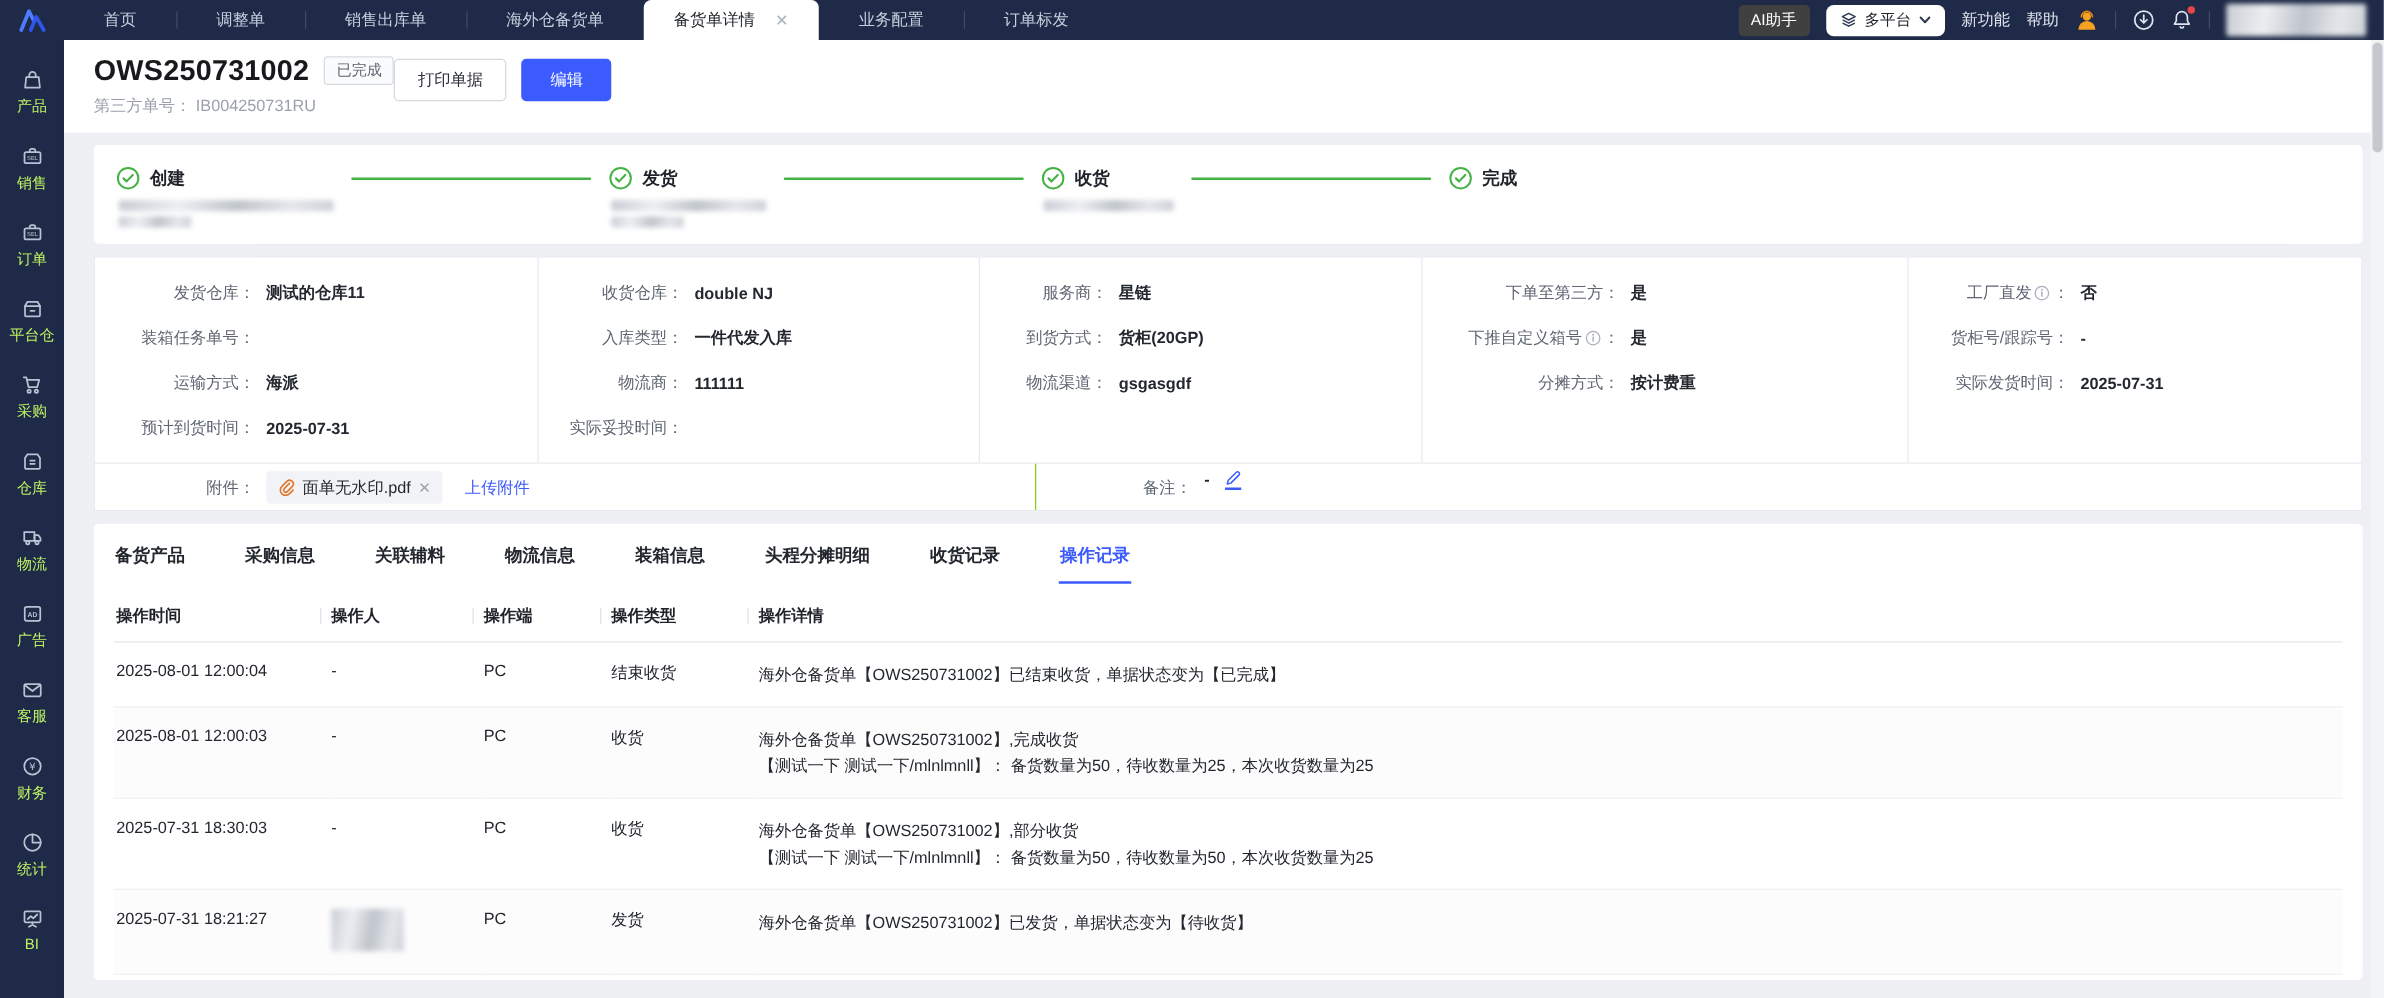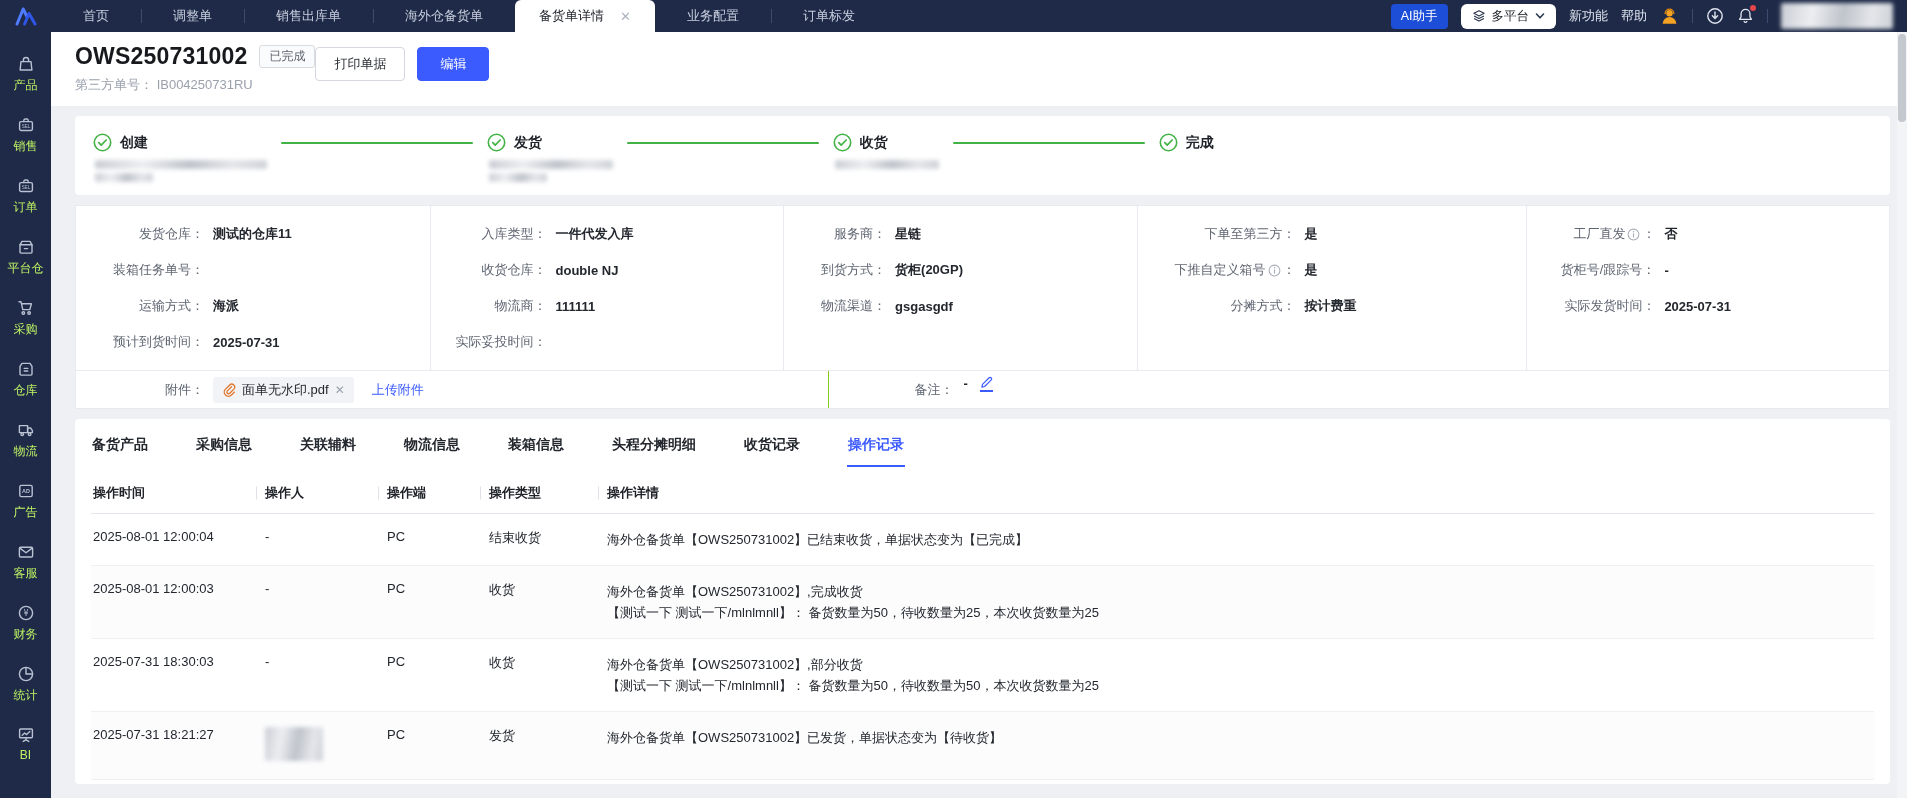--- a/index.html
+++ b/index.html
@@ -9,21 +9,21 @@
   
   .topbar { position:fixed; top:0; left:0; right:0; height:32px; background:#1e2a47; display:flex; align-items:stretch; color:#c7cede; z-index:30; }
   .logo { width:51px; display:flex; align-items:center; justify-content:center; cursor:pointer; flex:0 0 auto; }
   .tabs { display:flex; align-items:stretch; }
   .tab { display:flex; align-items:center; padding:0 32px; position:relative; cursor:pointer; font-size:13px; white-space:nowrap; }
   .tab:not(.active):not(:first-child)::before { content:''; position:absolute; left:0; top:9px; width:1px; height:14px; background:#3d4a6d; }
   .tab.active { background:#fff; color:#23272e; border-radius:6px 6px 0 0; font-weight:500; padding:0 24px; }
   .tab.active + .tab::before { display:none; }
   .tab .close { margin-left:16px; color:#adb3bf; font-size:13px; line-height:1; }
   .top-right { margin-left:auto; display:flex; align-items:center; gap:13px; padding-right:14px; }
-  .ai-btn { background:#1d4ed8; color:#fff; border:none; border-radius:4px; padding:4px 10px; font-size:12.5px; cursor:pointer; }
+  .ai-btn { background:#404040; color:#fff; border:none; border-radius:4px; padding:4px 10px; font-size:12.5px; cursor:pointer; }
   .mp-btn { background:#fff; color:#23272e; border:none; border-radius:6px; padding:4px 11px; font-size:12.5px; display:flex; align-items:center; gap:6px; cursor:pointer; }
   .top-link { color:#dfe4ee; cursor:pointer; white-space:nowrap; }
   .vdiv { width:1px; height:14px; background:#3d4a6d; }
   .top-icon { display:flex; align-items:center; cursor:pointer; position:relative; }
   .bell-dot { position:absolute; top:-2px; right:-2px; width:6px; height:6px; border-radius:50%; background:#e6454a; }
   .user-redact { width:112px; height:26px; border-radius:3px; }
 
   
   .redact { background:linear-gradient(100deg,#c9cdd4 0%,#eceef1 28%,#bfc4cb 55%,#e4e6ea 80%,#cdd1d7 100%); filter:blur(2px); border-radius:2px; display:inline-block; }
 
@@ -409,29 +409,29 @@
               <div class="info-row">
                 <span class="info-label">
                   <span>预计到货时间：</span>
                 </span>
                 <span class="info-val">2025-07-31</span>
               </div>
             </div>
             <div class="info-col c1">
               <div class="info-row">
                 <span class="info-label">
+                  <span>收货仓库：</span>
+                </span>
+                <span class="info-val">double NJ</span>
+              </div>
+              <div class="info-row">
+                <span class="info-label">
                   <span>入库类型：</span>
                 </span>
                 <span class="info-val">一件代发入库</span>
-              </div>
-              <div class="info-row">
-                <span class="info-label">
-                  <span>收货仓库：</span>
-                </span>
-                <span class="info-val">double NJ</span>
               </div>
               <div class="info-row">
                 <span class="info-label">
                   <span>物流商：</span>
                 </span>
                 <span class="info-val">111111</span>
               </div>
               <div class="info-row">
                 <span class="info-label">
                   <span>实际妥投时间：</span>

